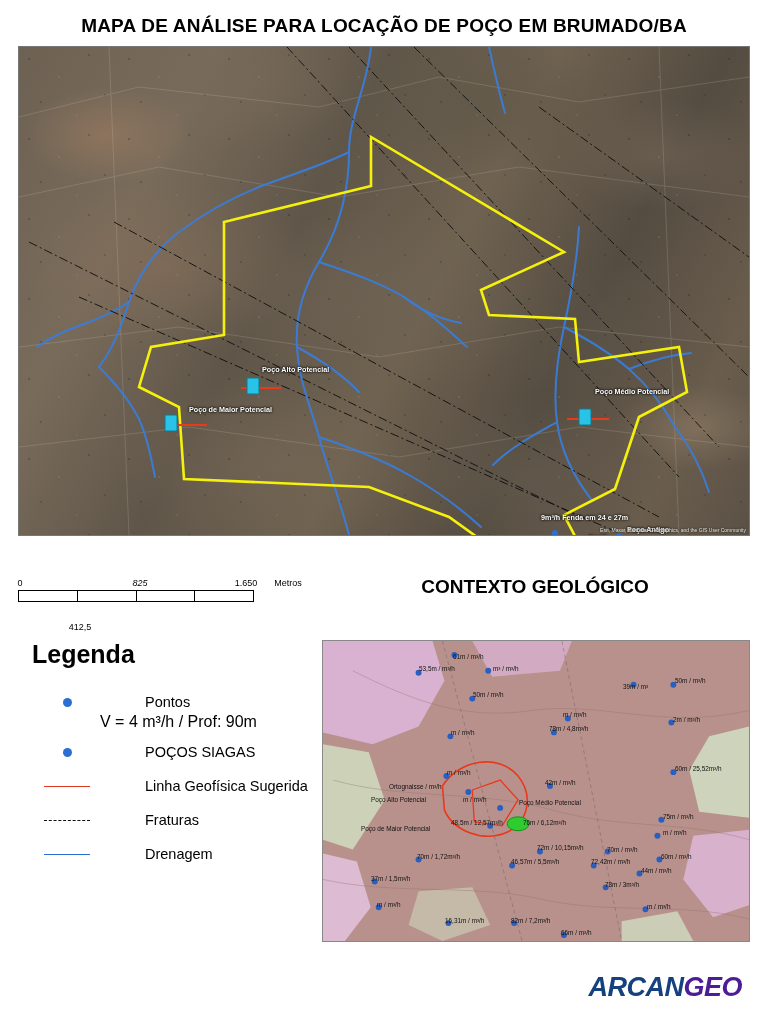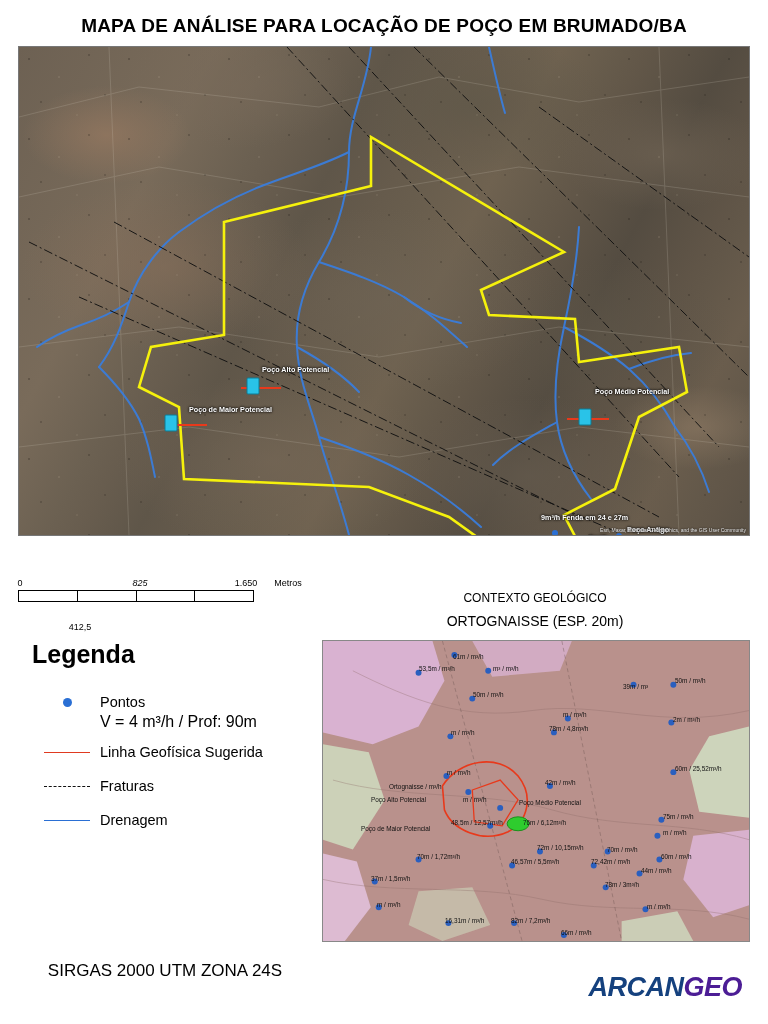--- a/index.html
+++ b/index.html
@@ -90,34 +90,34 @@
   .scale-ticks div{flex:1;border-right:1px solid #000;}
   .scale-ticks div:last-child{border-right:none;}
   .sc-light{background:#fff;}
   .scale-nums{position:relative;height:12px;width:260px;}
   .scale-nums span{position:absolute;transform:translateX(-50%);font-size:9px;}
 
   
   .geo-head{
     position:absolute;left:320px;top:576px;width:430px;text-align:center;
   }
-  .geo-title{font-weight:normal;font-size:12px;margin-top:15px;}
+  .geo-title{font-weight:bold;font-size:19px;}
   .geo-sub{font-size:14px;margin-top:8px;}
   .geo-map{
     position:absolute;left:322px;top:640px;width:428px;height:302px;
     border:1px solid #888;box-sizing:border-box;overflow:hidden;background:#b28b86;
   }
   .geo-pt{position:absolute;font-size:6.4px;color:#111;white-space:nowrap;}
 
   
   .legend{
     position:absolute;left:24px;top:640px;width:300px;
   }
   .legend h2{font-size:25px;margin:0 0 16px 8px;font-weight:bold;}
-  .leg-row{display:flex;align-items:center;height:34px;padding-left:10px;}
+  .leg-row{display:flex;align-items:center;height:34px;padding-left:10px;gap:45px;}
   .leg-key{width:66px;display:flex;align-items:center;justify-content:center;}
   .leg-txt{font-size:14.5px;}
   .leg-sub{font-size:16px;padding-left:76px;margin-top:-6px;margin-bottom:4px;}
   .dot{width:9px;height:9px;border-radius:50%;background:#2a6fd4;display:block;}
   .line-red{width:46px;height:0;border-top:1.6px solid #e03a20;}
   .line-blue{width:46px;height:0;border-top:1.6px solid #2a6fd4;}
   .rect-yellow{width:44px;height:15px;border:1.6px solid #f2ef12;background:#fff;}
   .line-frac{width:46px;height:0;border-top:1.3px dashed #111;}
 
   
@@ -224,21 +224,20 @@
   <div class="scale-ticks">
     <div class="sc-light"></div>
       <div class="sc-light"></div>
     <div class="sc-light"></div>
       <div class="sc-light"></div>
   </div>
 </div>
 
 <div class="geo-head">
   <div class="geo-title">CONTEXTO GEOLÓGICO</div>
-  <div class="geo-sub">ORTOGNAISSE (ESP. 20m)</div>
 </div>
 
 <div class="geo-map">
   <svg viewBox="0 0 428 302" preserveAspectRatio="none" style="position:absolute;inset:0;width:100%;height:100%;">
     <rect x="0" y="0" width="428" height="302" fill="#b9918c"></rect>
     <path d="M0 0 L110 0 L122 40 L96 86 L50 104 L0 92 Z" fill="#ddb6d8" opacity=".9"></path>
     <path d="M0 104 L46 112 L62 160 L30 210 L0 200 Z" fill="#cfdcc0" opacity=".85"></path>
     <path d="M0 214 L34 222 L48 268 L22 302 L0 302 Z" fill="#e3c2de" opacity=".85"></path>
     <path d="M150 0 L250 0 L238 30 L170 36 Z" fill="#ddb6d8" opacity=".7"></path>
     <path d="M388 96 L428 86 L428 178 L378 172 L368 130 Z" fill="#cfdcc0" opacity=".9"></path>
@@ -334,20 +333,26 @@
   <h2>Legenda</h2>
 
   <div class="leg-row">
     <span class="leg-key">
         <span class="dot"></span>
       </span>
     <span class="leg-txt">Pontos</span>
   </div>
   <div class="leg-sub">V = 4 m³/h / Prof: 90m</div>
 
+  <div class="leg-row">
+    <span class="leg-key">
+        <span class="dot"></span>
+      </span>
+    <span class="leg-txt">POÇOS SIAGAS</span>
+  </div>
 
   <div class="leg-row">
     <span class="leg-key">
         <span class="line-red"></span>
       </span>
     <span class="leg-txt">Linha Geofísica Sugerida</span>
   </div>
 
 
   <div class="leg-row">
@@ -359,18 +364,17 @@
 
   <div class="leg-row">
     <span class="leg-key">
         <span class="line-blue"></span>
       </span>
     <span class="leg-txt">Drenagem</span>
   </div>
 </div>
 
 <div class="footer">
-  <div>SIRGAS 2000 UTM ZONA 24S</div>
 </div>
 
 <div class="brand">
   <span class="arcan">ARCAN</span><span class="geo">GEO</span>
 </div>
 
 </body></html>

